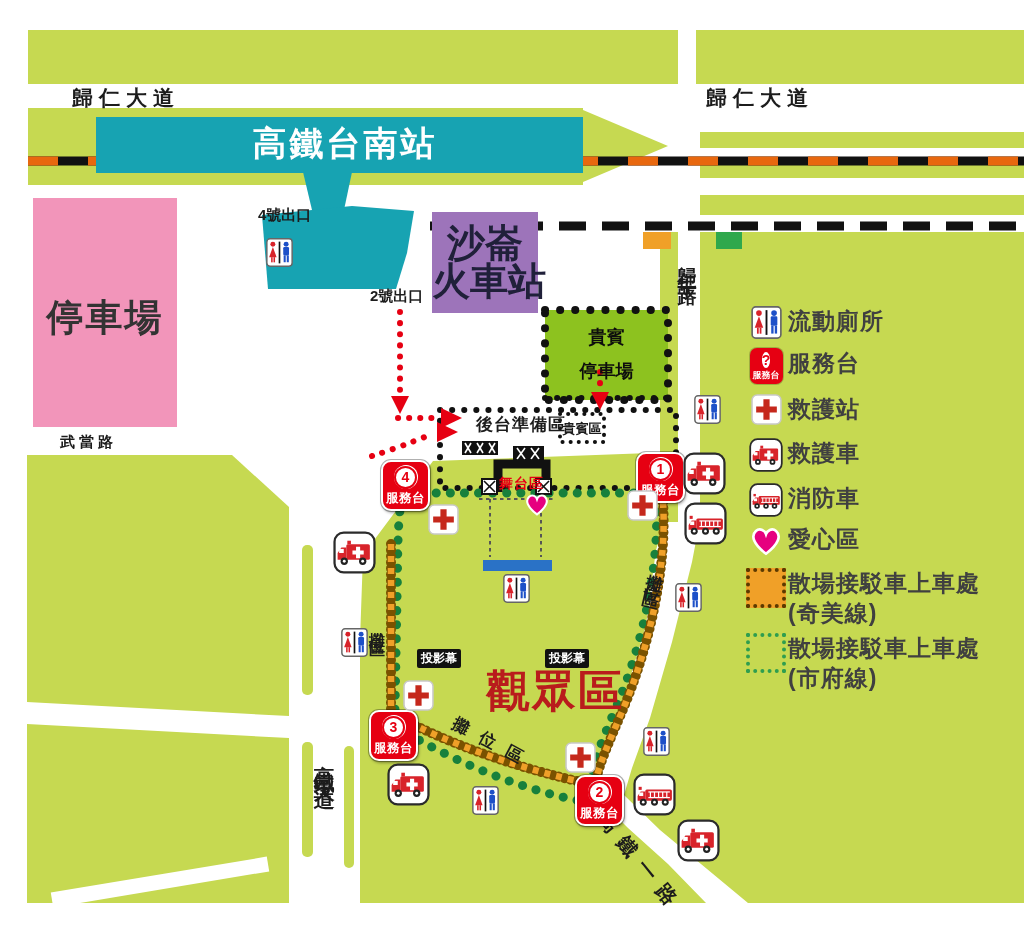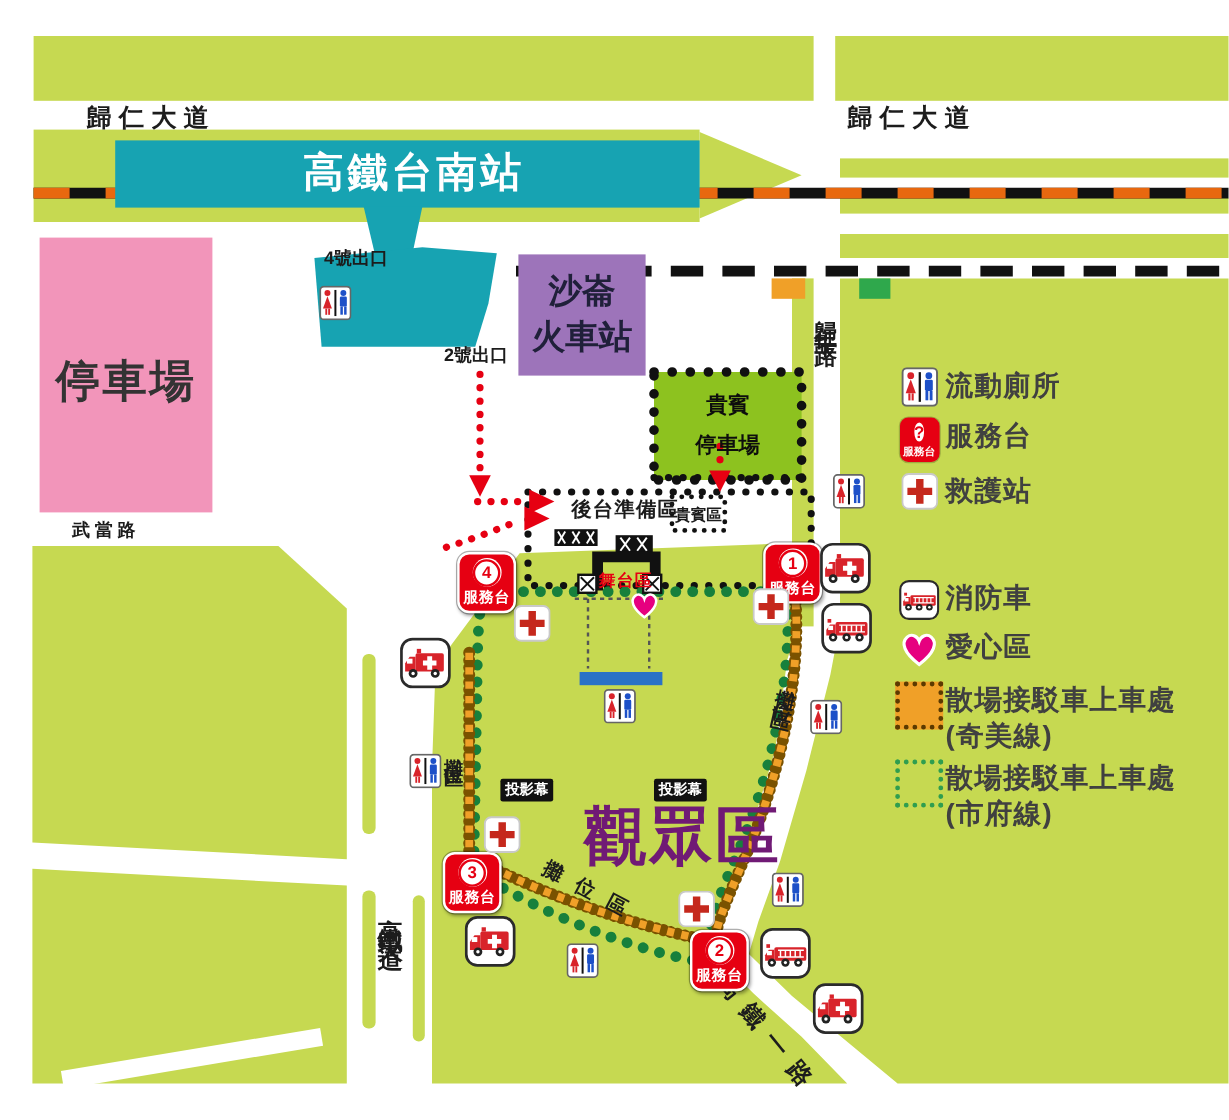--- a/index.html
+++ b/index.html
@@ -159,39 +159,39 @@
     <line x1="479" y1="499" x2="553" y2="499"></line>
     <line x1="490" y1="499" x2="490" y2="557"></line>
     <line x1="541" y1="499" x2="541" y2="557"></line>
   </g>
   <rect x="483" y="560" width="69" height="11" fill="#2a72c6"></rect>
 </svg>
 
 <div class="lbl" style="left:72px;top:84px;font-size:21px;letter-spacing:6px;">歸仁大道</div>
 <div class="lbl" style="left:706px;top:84px;font-size:21px;letter-spacing:6px;">歸仁大道</div>
 <div class="lbl center" style="left:200px;top:121px;width:290px;font-size:34px;color:#fff;letter-spacing:3px;">高鐵台南站</div>
-<div class="lbl" style="left:258px;top:206px;font-size:15px;margin-left:12px;">4號出口</div>
+<div class="lbl" style="left:258px;top:206px;font-size:15px;">4號出口</div>
 <div class="lbl" style="left:370px;top:287px;font-size:15px;">2號出口</div>
 <div class="lbl center" style="left:33px;top:293px;width:144px;font-size:37px;color:#333;letter-spacing:2px;">停車場</div>
 <div class="lbl" style="left:60px;top:433px;font-size:15px;letter-spacing:4px;">武當路</div>
-<div class="lbl center" style="left:432px;top:224px;width:106px;font-size:28px;color:#20203a;line-height:38px;">
+<div class="lbl center" style="left:432px;top:224px;width:106px;font-size:38px;color:#20203a;line-height:38px;">
   <span>沙崙</span><br>
   <span>火車站</span>
 </div>
 <div class="lbl center" style="left:545px;top:320px;width:123px;font-size:18px;color:#0d0d0d;line-height:34px;">
   <span>貴賓</span><br>
   <span>停車場</span>
 </div>
 <div class="lbl v" style="left:674px;top:252px;font-size:19px;letter-spacing:5px;">歸仁十二路</div>
 <div class="lbl" style="left:476px;top:413px;font-size:17px;letter-spacing:1px;">後台準備區</div>
 <div class="lbl center" style="left:560px;top:420px;width:44px;font-size:13px;">貴賓區</div>
 <div class="lbl" style="left:499px;top:475px;font-size:14px;color:#e60012;letter-spacing:1px;">舞台區</div>
 <div class="abs chip" style="left:417px;top:649px;">投影幕</div>
 <div class="abs chip" style="left:545px;top:649px;">投影幕</div>
-<div class="lbl" style="left:486px;top:662px;font-size:53px;color:#701a75;letter-spacing:2px;">觀眾區</div>
+<div class="lbl" style="left:486px;top:662px;font-size:44px;color:#b91c1c;letter-spacing:2px;">觀眾區</div>
 <div class="lbl v" style="left:366px;top:619px;font-size:16px;letter-spacing:5px;">攤位區</div>
 <div class="lbl v" style="left:648px;top:560px;font-size:17px;letter-spacing:9px;transform:rotate(13deg);transform-origin:top left;">攤位區</div>
 <div class="lbl" style="left:459px;top:712px;font-size:17px;letter-spacing:13px;transform:rotate(28deg);transform-origin:left top;">攤位區</div>
 <div class="lbl v" style="left:310px;top:748px;font-size:21px;letter-spacing:8px;">高鐵大道</div>
 <div class="lbl" style="left:612px;top:806px;font-size:20px;letter-spacing:11px;transform:rotate(51deg);transform-origin:left top;">高鐵一路</div>
 
 <div class="desk" style="left:636px;top:452px;">
   <div class="circ">
         <span class="num">1</span>
       </div>
@@ -509,20 +509,43 @@
 </div>
 <div class="lrow" style="top:394px;">
   <span class="ic">
         <svg width="31" height="31" viewBox="0 0 30 30">
           <rect x="1" y="1" width="28" height="28" rx="5" fill="#fff" stroke="#c9c9c9" stroke-width="1.5"></rect>
           <path d="M12 5 h6 v7 h7 v6 h-7 v7 h-6 v-7 h-7 v-6 h7 Z" fill="#c5281c"></path>
         </svg>
       </span>
   <span class="tx">救護站</span>
 </div>
+<div class="lrow" style="top:438px;">
+  <span class="ic">
+        <svg width="34" height="34" viewBox="0 0 42 42">
+          <rect x="1.5" y="1.5" width="39" height="39" rx="9" fill="#fff" stroke="#2b2b2b" stroke-width="2.2"></rect>
+          <g fill="#d8232a">
+            <rect x="13" y="13" width="23" height="15" rx="1.5"></rect>
+            <path d="M13 16 H8.2 L4.5 21.5 V28 H13 Z"></path>
+            <rect x="14" y="9.5" width="3.5" height="3.5"></rect>
+          </g>
+          <rect x="6" y="17.5" width="4.5" height="4" fill="#fff"></rect>
+          <path d="M22.5 15.5 h4 v3.5 h3.5 v4 h-3.5 v3.5 h-4 v-3.5 H19 v-4 h3.5 Z" fill="#fff"></path>
+          <g fill="#222">
+            <circle cx="11" cy="29.5" r="3.6"></circle>
+            <circle cx="29" cy="29.5" r="3.6"></circle>
+          </g>
+          <g fill="#fff">
+            <circle cx="11" cy="29.5" r="1.4"></circle>
+            <circle cx="29" cy="29.5" r="1.4"></circle>
+          </g>
+        </svg>
+      </span>
+  <span class="tx">救護車</span>
+</div>
 <div class="lrow" style="top:524px;">
   <span class="ic">
         <svg width="36" height="34" viewBox="0 0 34 32">
           <path d="M17 28 C5 19 2.5 11 7.5 6.5 C11.5 3 16 6.5 17 9.5 C18 6.5 22.5 3 26.5 6.5 C31.5 11 29 19 17 28 Z" fill="#e6007f" stroke="#fff" stroke-width="2.5"></path>
         </svg>
       </span>
   <span class="tx">愛心區</span>
 </div>
 <div class="lrow" style="top:483px;">
   <span class="ic">

